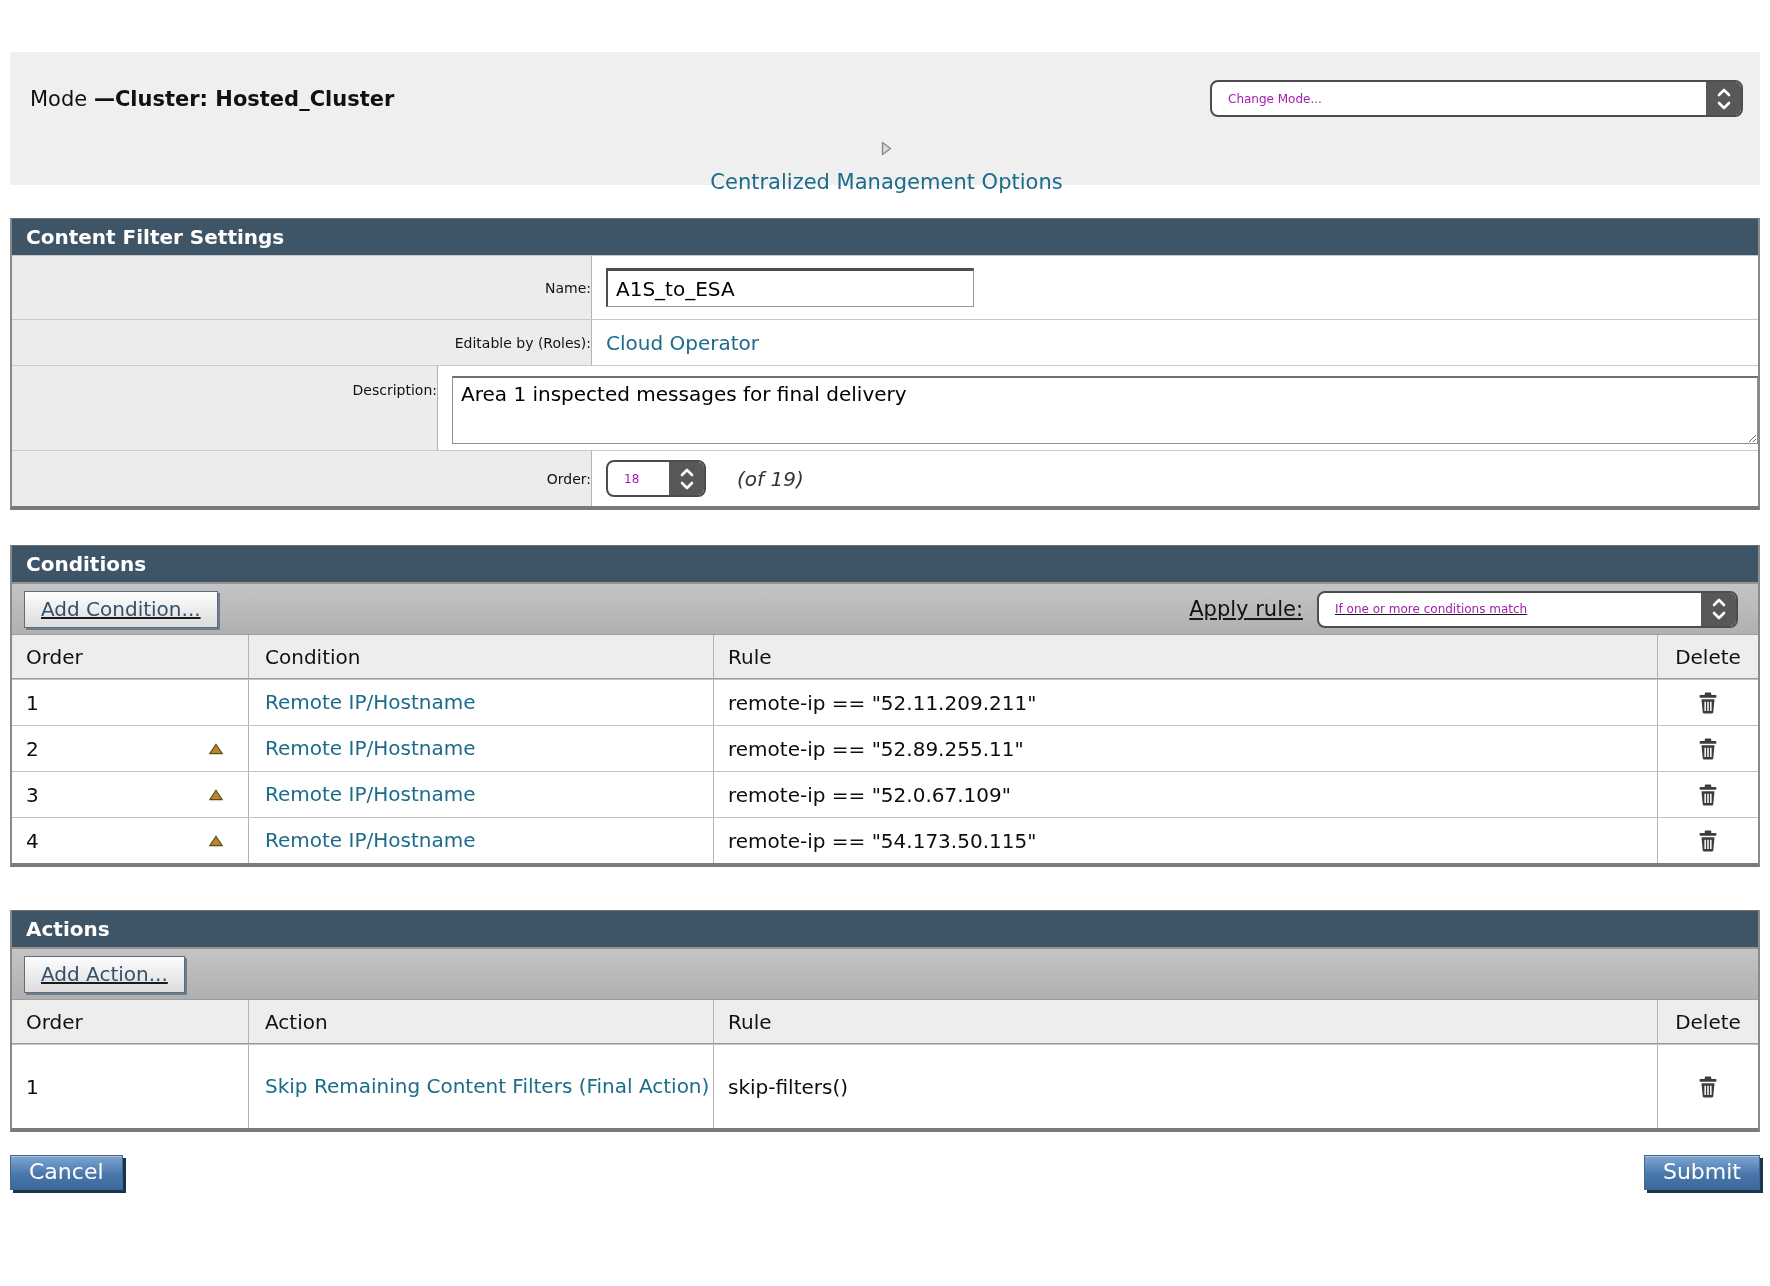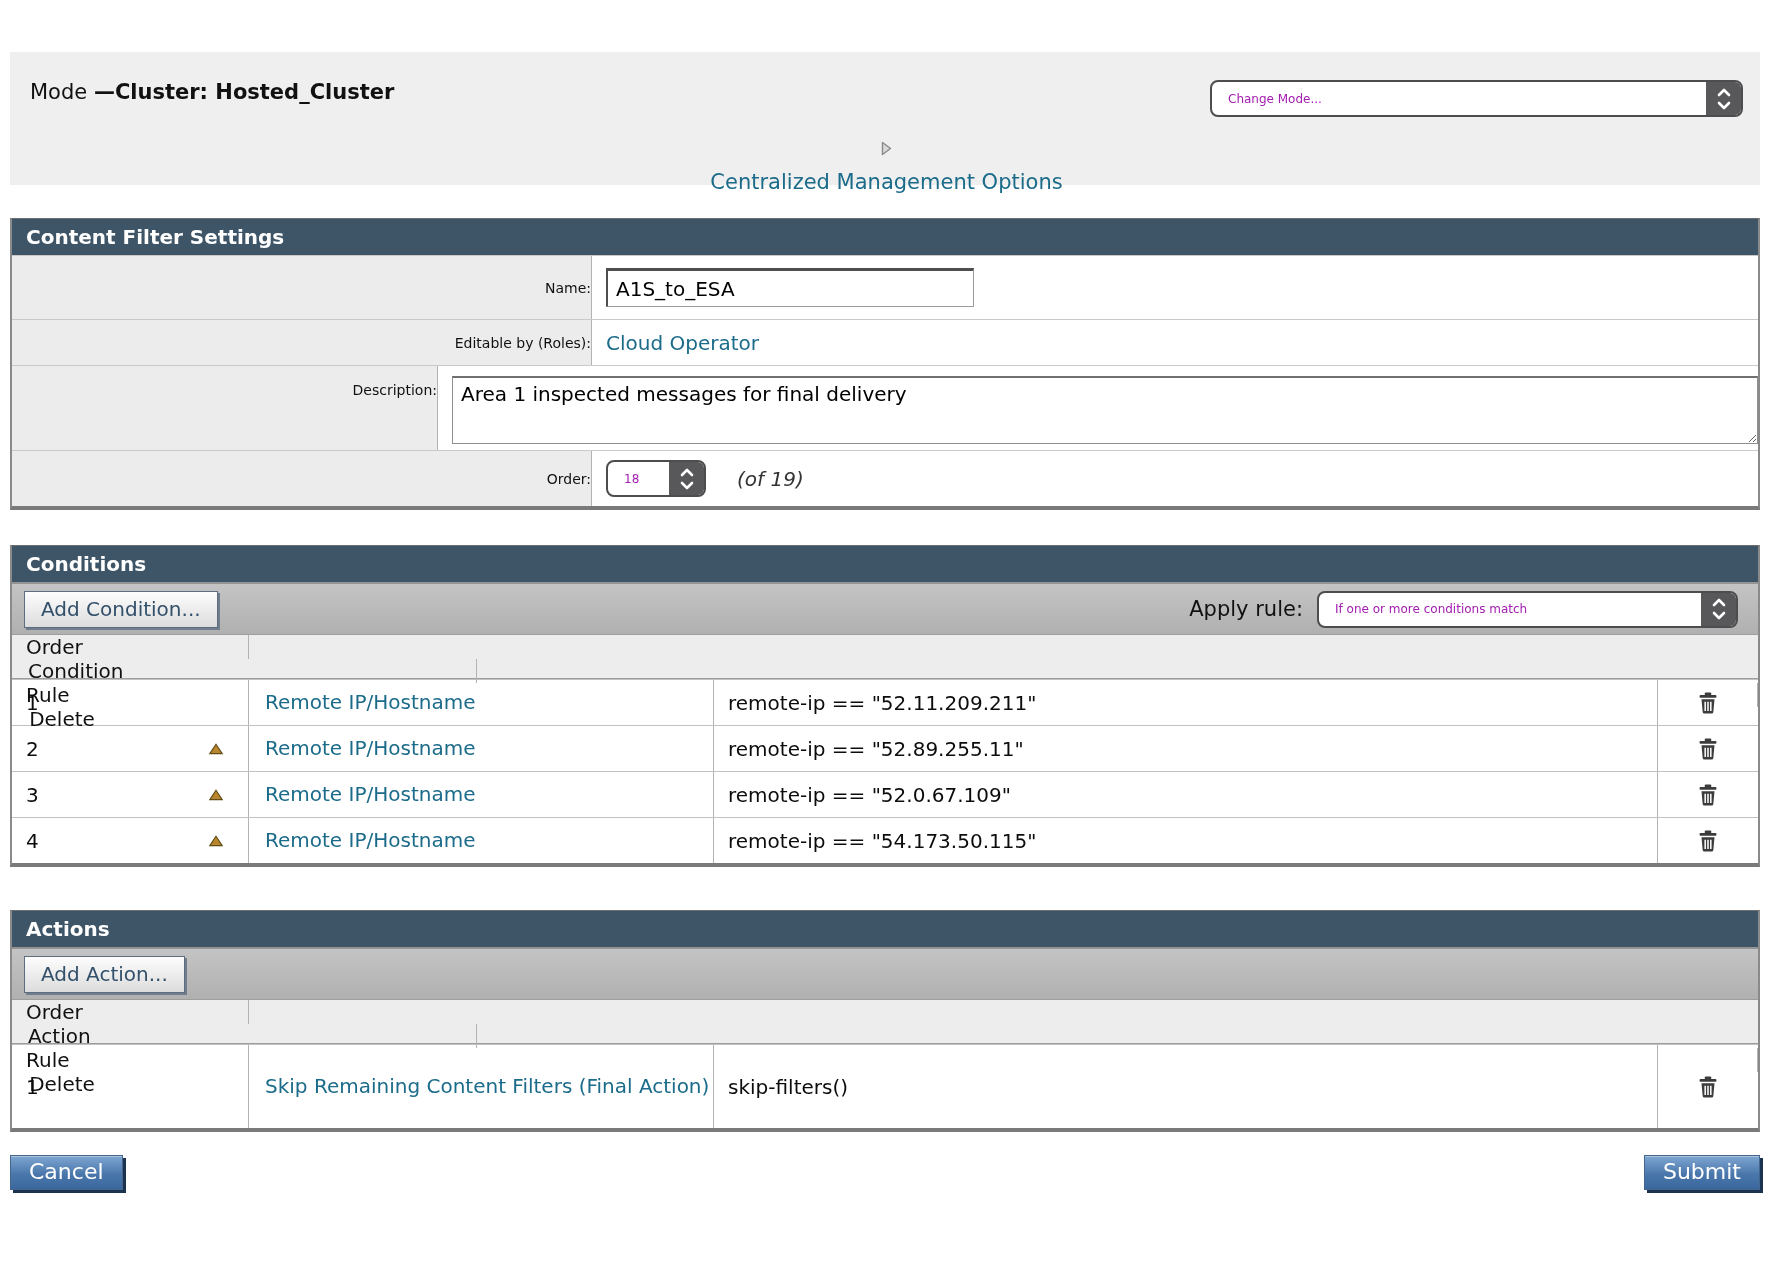--- a/index.html
+++ b/index.html
@@ -4,21 +4,21 @@
 <style>
   * { margin:0; padding:0; box-sizing:border-box; }
   html,body { width:1770px; height:1286px; background:#fff;
     font-family:"DejaVu Sans","Liberation Sans",sans-serif; color:#1a1a1a; }
   .page { padding:8px 10px 0 10px; }
 
   h1.page-title { font-size:34px; font-weight:bold; color:#2e5069; letter-spacing:.5px; }
 
   
   .mode-panel { margin-top:44px; background:#efefef; height:133px; padding:0 17px 0 20px; }
-  .mode-row { display:flex; align-items:flex-start; justify-content:space-between; padding-top:28px; }
+  .mode-row { display:flex; align-items:center; justify-content:space-between; padding-top:28px; }
   .mode-text { font-size:21px; color:#111; }
   .mode-text b { font-weight:bold; }
   .mgmt-row { display:flex; align-items:center; gap:10px; margin-top:24px;flex-direction:column; }
   .tri-right { display:inline-block; }
   a.link { color:#1b6b8a; text-decoration:none; cursor:pointer; }
   .mgmt-row a { font-size:21px; }
 
   
   .sel { display:inline-flex; align-items:stretch; height:37px; background:#fff;
     border:2px solid #4d4d4f; border-radius:8px; overflow:hidden; cursor:pointer; }
@@ -60,29 +60,29 @@
     border:1px solid #8f8f8f; border-top:2px solid #707070; }
   .italic-muted { font-style:italic; color:#4d4d4d; font-size:20px; }
   .fv .link { font-size:20px; }
   .of-note { font-style:italic; color:#333; font-size:20px; margin-left:31px; }
 
   
   .cond-panel { margin-top:35px; }
   .act-panel  { margin-top:43px; }
   .toolbar { height:53px; background:linear-gradient(#c4c4c4,#b0b0b0);
     border-top:2px solid #949494; border-bottom:1px solid #9e9e9e;
-    display:flex; align-items:center; justify-content:space-between; padding:0 20px 0 12px; }
+    display:flex; align-items:center; justify-content:space-between; padding:0 20px 0 12px;text-decoration:underline; }
   button.bevel-btn { font-family:inherit; font-size:20px; color:#33506b; cursor:pointer;
     background:linear-gradient(#fdfdfd,#dcdcdc); border:1px solid #5d6c7e;
     box-shadow:2px 2px 0 #707d8c; padding:5px 16px 6px 16px; }
   .apply-wrap { display:flex; align-items:center; gap:14px; }
   .apply-label { font-size:21px; color:#111; }
 
   .grid-hd { display:flex; background:#ededed; border-bottom:1px solid #9d9d9d;
-    height:44px; align-items:center; font-size:20px; color:#111;flex-direction:column; }
+    height:44px; align-items:center; font-size:20px; color:#111; }
   .grid-row { display:flex; background:#fff; border-top:1px solid #c2c2c2; align-items:center; }
   .grid-row:first-of-type { border-top:none; }
   .c-order { width:237px; display:flex; align-items:center; justify-content:space-between;
     padding:0 25px 0 14px; border-right:1px solid #b3b3b3; align-self:stretch; }
   .c-cond  { width:465px; padding-left:16px; border-right:1px solid #b3b3b3; align-self:stretch;
     display:flex; align-items:center; }
   .c-rule  { flex:1; padding-left:14px; border-right:1px solid #b3b3b3; align-self:stretch;
     display:flex; align-items:center; }
   .c-del   { width:100px; display:flex; align-items:center; justify-content:center; align-self:stretch; }
   .grid-hd .c-order, .grid-hd .c-cond, .grid-hd .c-rule { justify-content:flex-start; }

